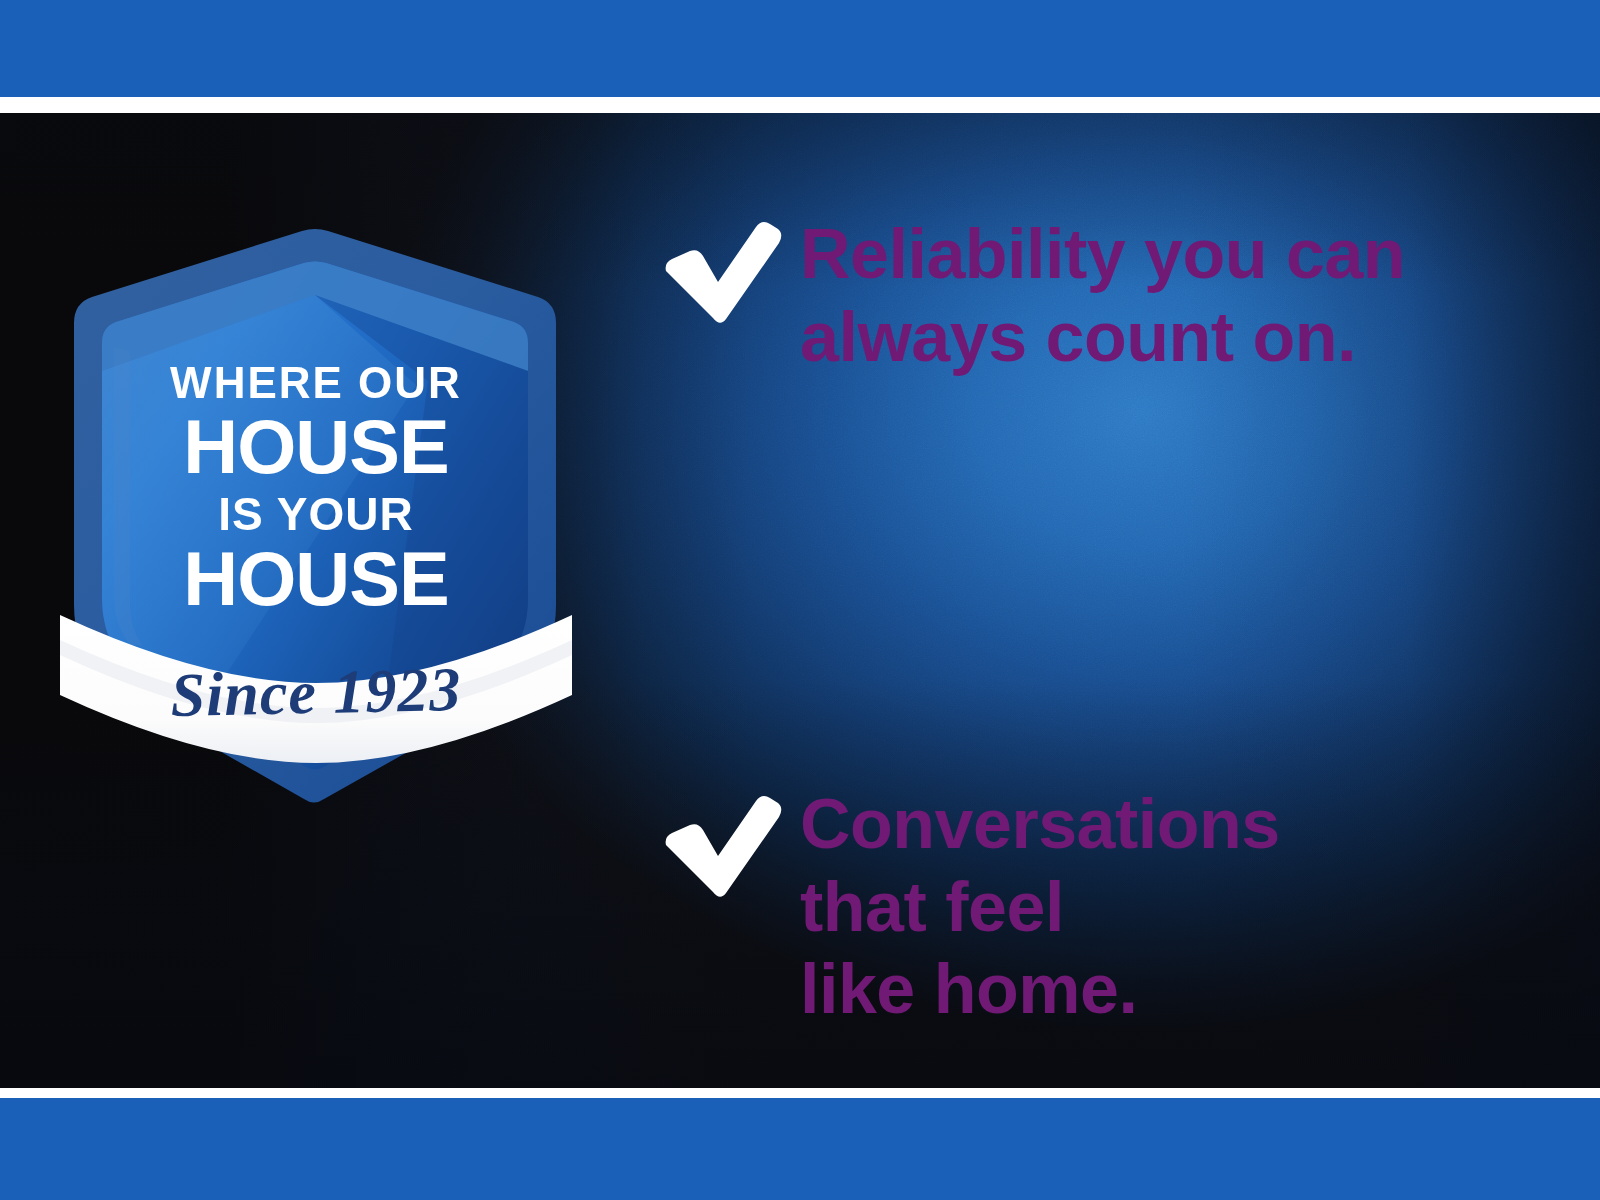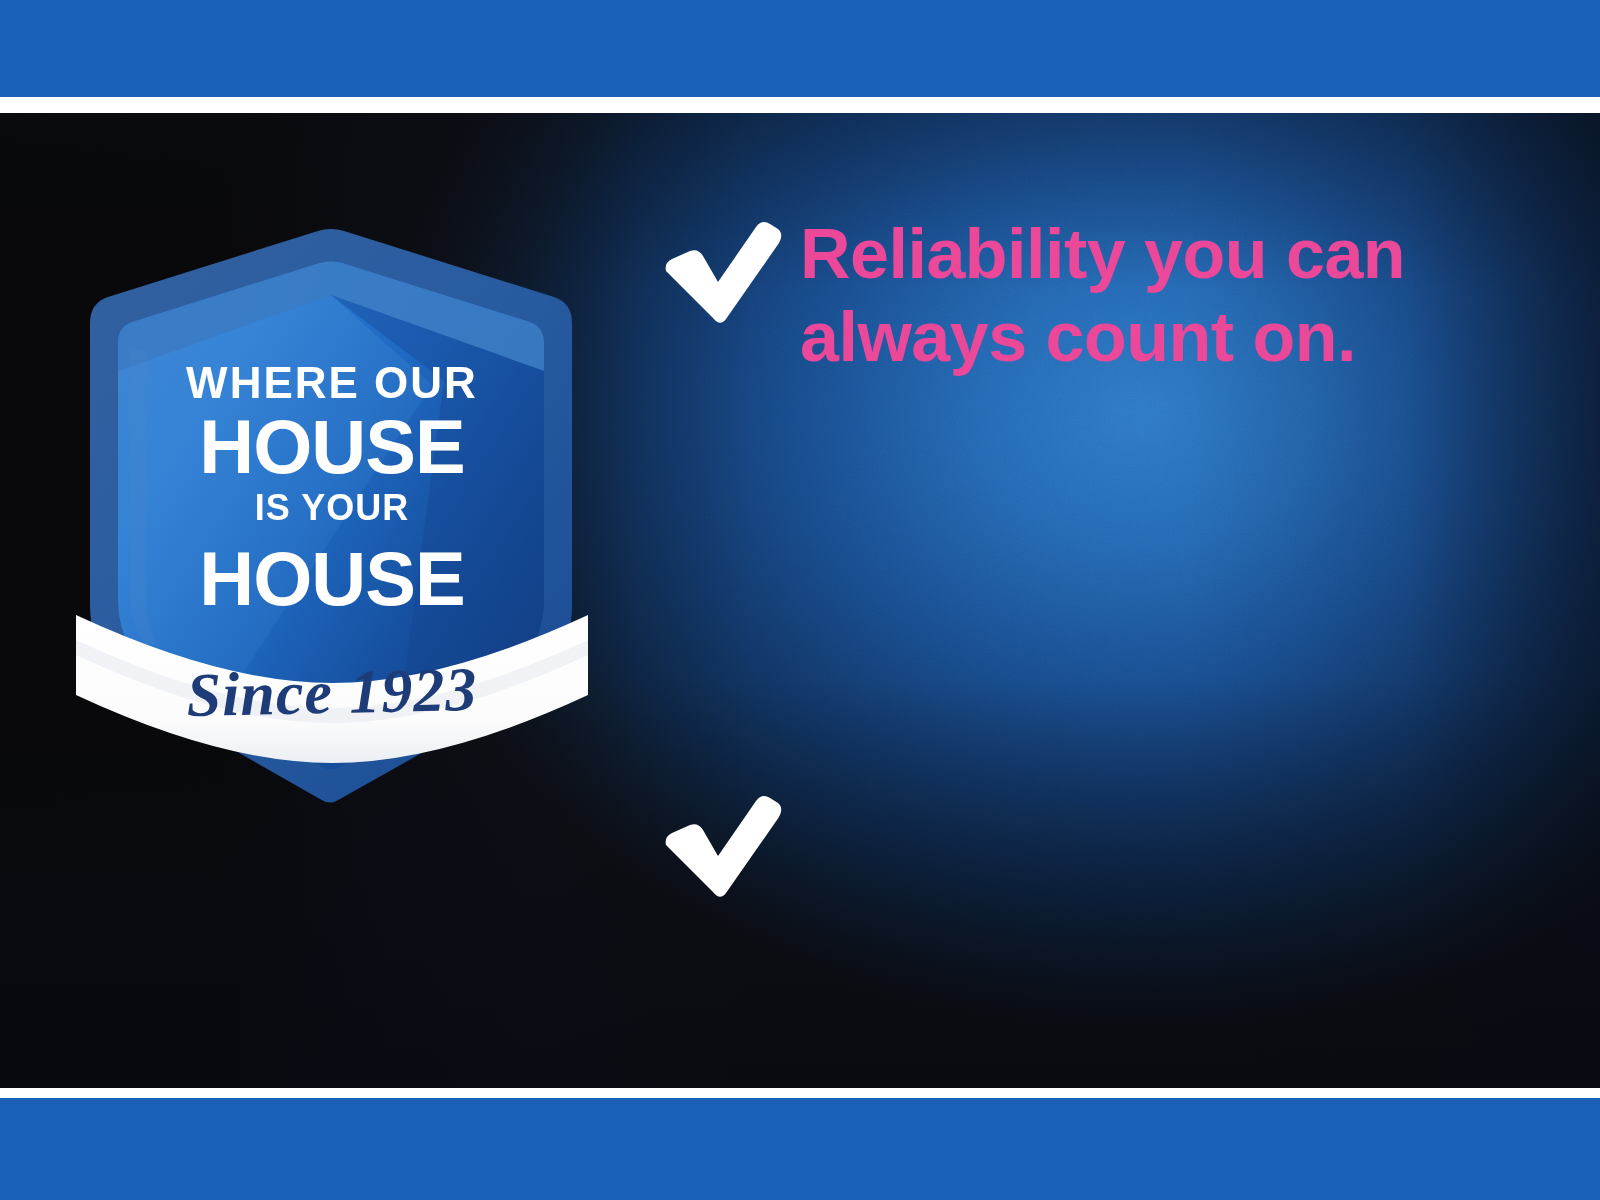--- a/index.html
+++ b/index.html
@@ -69,39 +69,39 @@
   
   .stage-grain {
     position:absolute; inset:0;
     opacity:.5;
     mix-blend-mode:overlay;
   }
 
   
   .shield-wrap {
     position:absolute;
-    left:72px; top:175px;
+    left:56px; top:175px;
     width:520px; height:640px;
   }
   .shield-svg { position:absolute; left:0; top:0; }
 
   .shield-text {
     position:absolute;
     left:0; top:0; width:520px;
     text-align:center;
     color:#ffffff;
     font-family:"Liberation Sans", sans-serif;
     font-weight:bold;
     letter-spacing:0.5px;
     text-transform:uppercase;
     pointer-events:none;
   }
   .sl-1 { position:absolute; top:183px;  left:0; width:520px; font-size:44px; letter-spacing:2px; }
   .sl-2 { position:absolute; top:228px;  left:0; width:520px; font-size:76px; letter-spacing:-1px; }
-  .sl-3 { position:absolute; top:312px;  left:0; width:520px; font-size:36px; letter-spacing:1px; }
+  .sl-3 { position:absolute; top:312px;  left:0; width:520px; font-size:46px; letter-spacing:1px; }
   .sl-4 { position:absolute; top:360px;  left:0; width:520px; font-size:76px; letter-spacing:-1px; }
 
   .ribbon-text {
     position:absolute;
     top:482px; left:0; width:520px;
     text-align:center;
     color:#1d3c78;
     font-family:"Liberation Serif", serif;
     font-style:italic;
     font-weight:bold;
@@ -130,21 +130,21 @@
 
   .check {
     flex:0 0 auto;
     width:140px;
     padding-top:6px;
   }
   .bullet-2 .check,
   .bullet-3 .check { padding-top:10px; }
 
   .btext {
-    color:#ec4899;
+    color:#701a75;
     font-family:"Liberation Sans", sans-serif;
     font-weight:bold;
     font-size:70px;
     line-height:1.18;
     letter-spacing:-0.5px;
     white-space:pre-line;
   }
 </style>
 </head>
 <body>
@@ -248,19 +248,22 @@
 always count on.</div>
     </div>
 
 
     <div class="bullet bullet-3">
       <div class="check">
         <svg width="122" height="104" viewBox="0 0 122 104">
           <path d="M 6 52 Q 4 44 12 40 L 30 32 Q 38 29 43 37 L 58 63 L 96 8 Q 102 0 110 5 L 118 10 Q 124 15 119 24 L 66 100 Q 60 108 53 99 Z" fill="#ffffff"></path>
         </svg>
       </div>
+      <div class="btext">Conversations
+that feel
+like home.</div>
     </div>
 
   </div>
 
   <div class="bar bar-bottom"></div>
 
 </div>
 
 </body></html>

